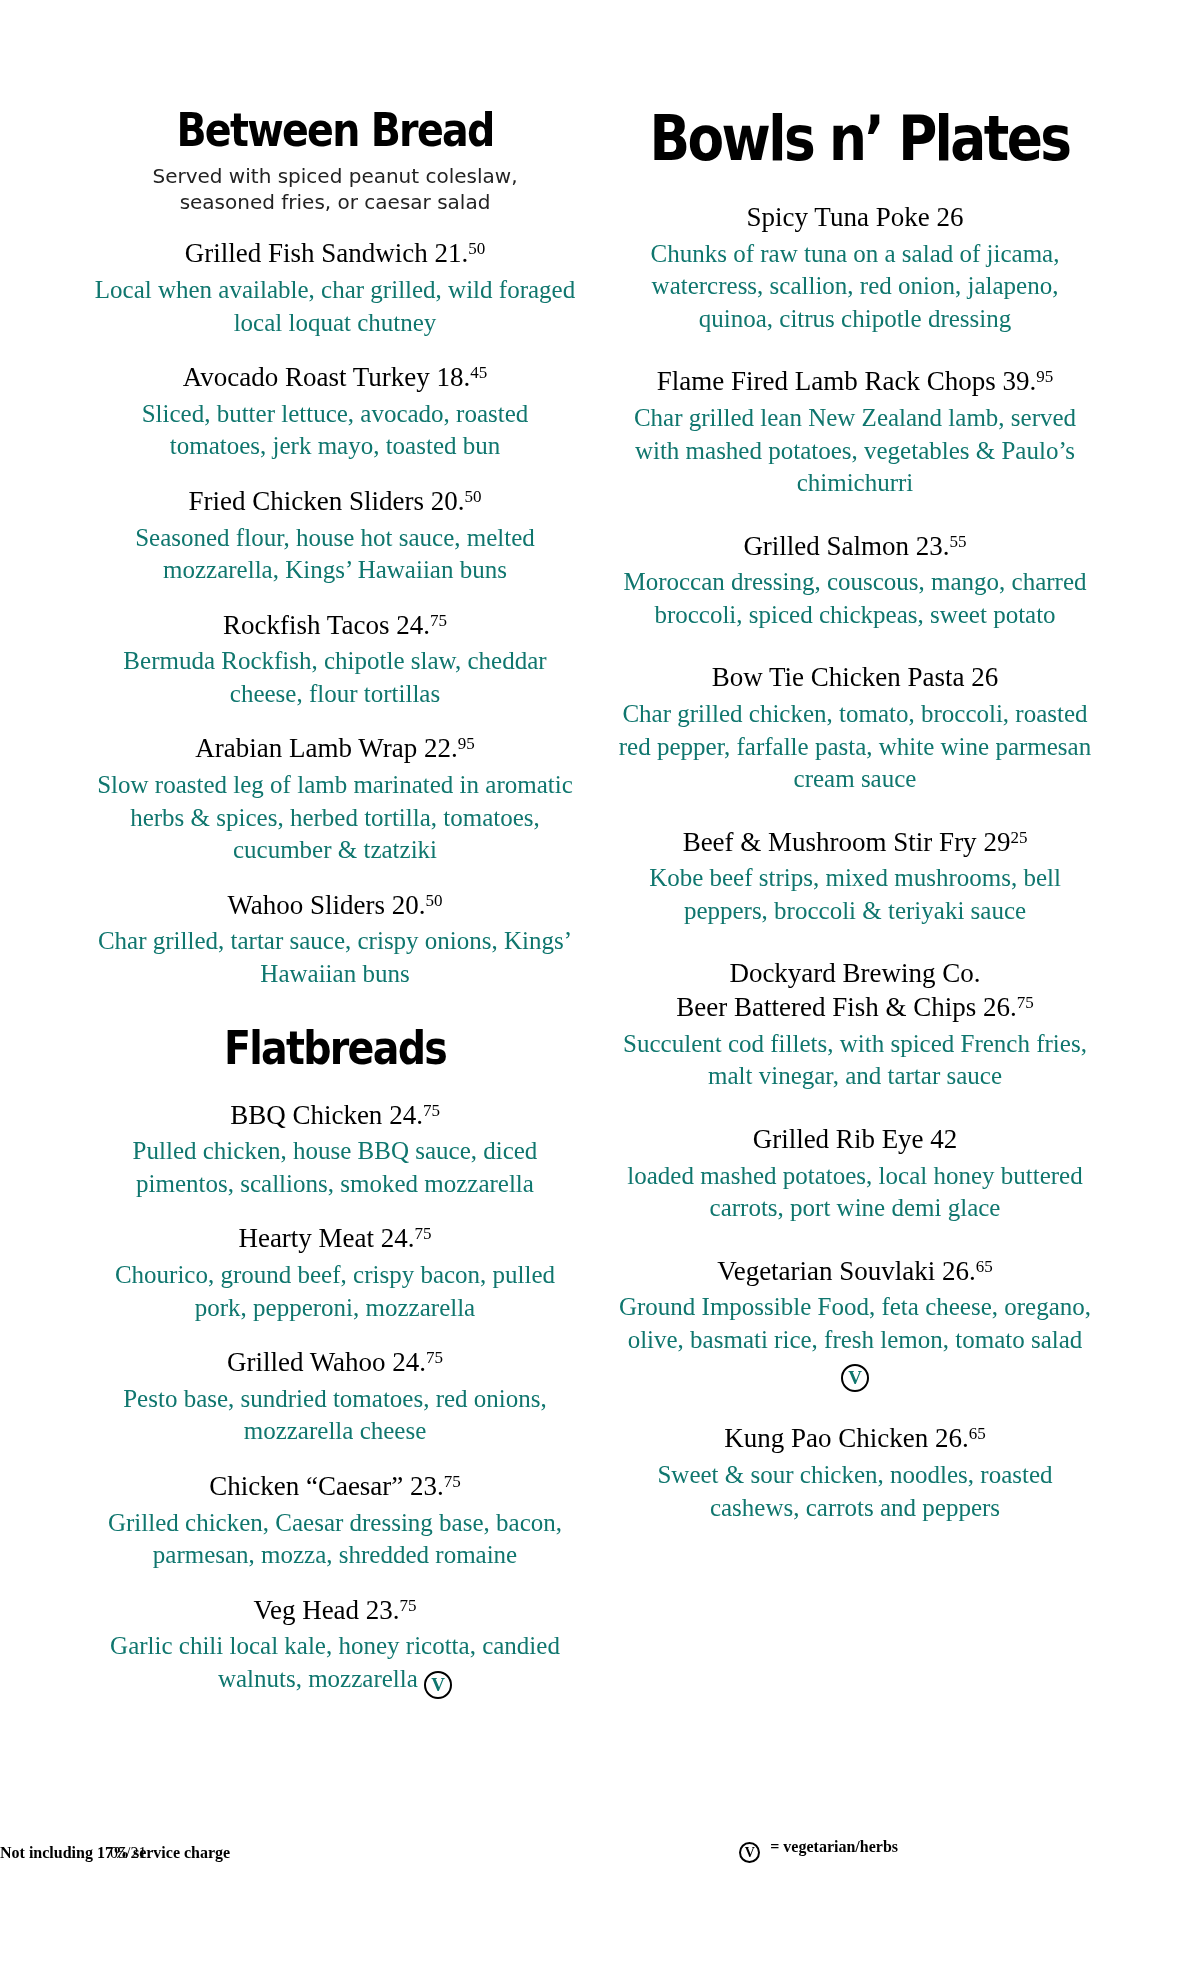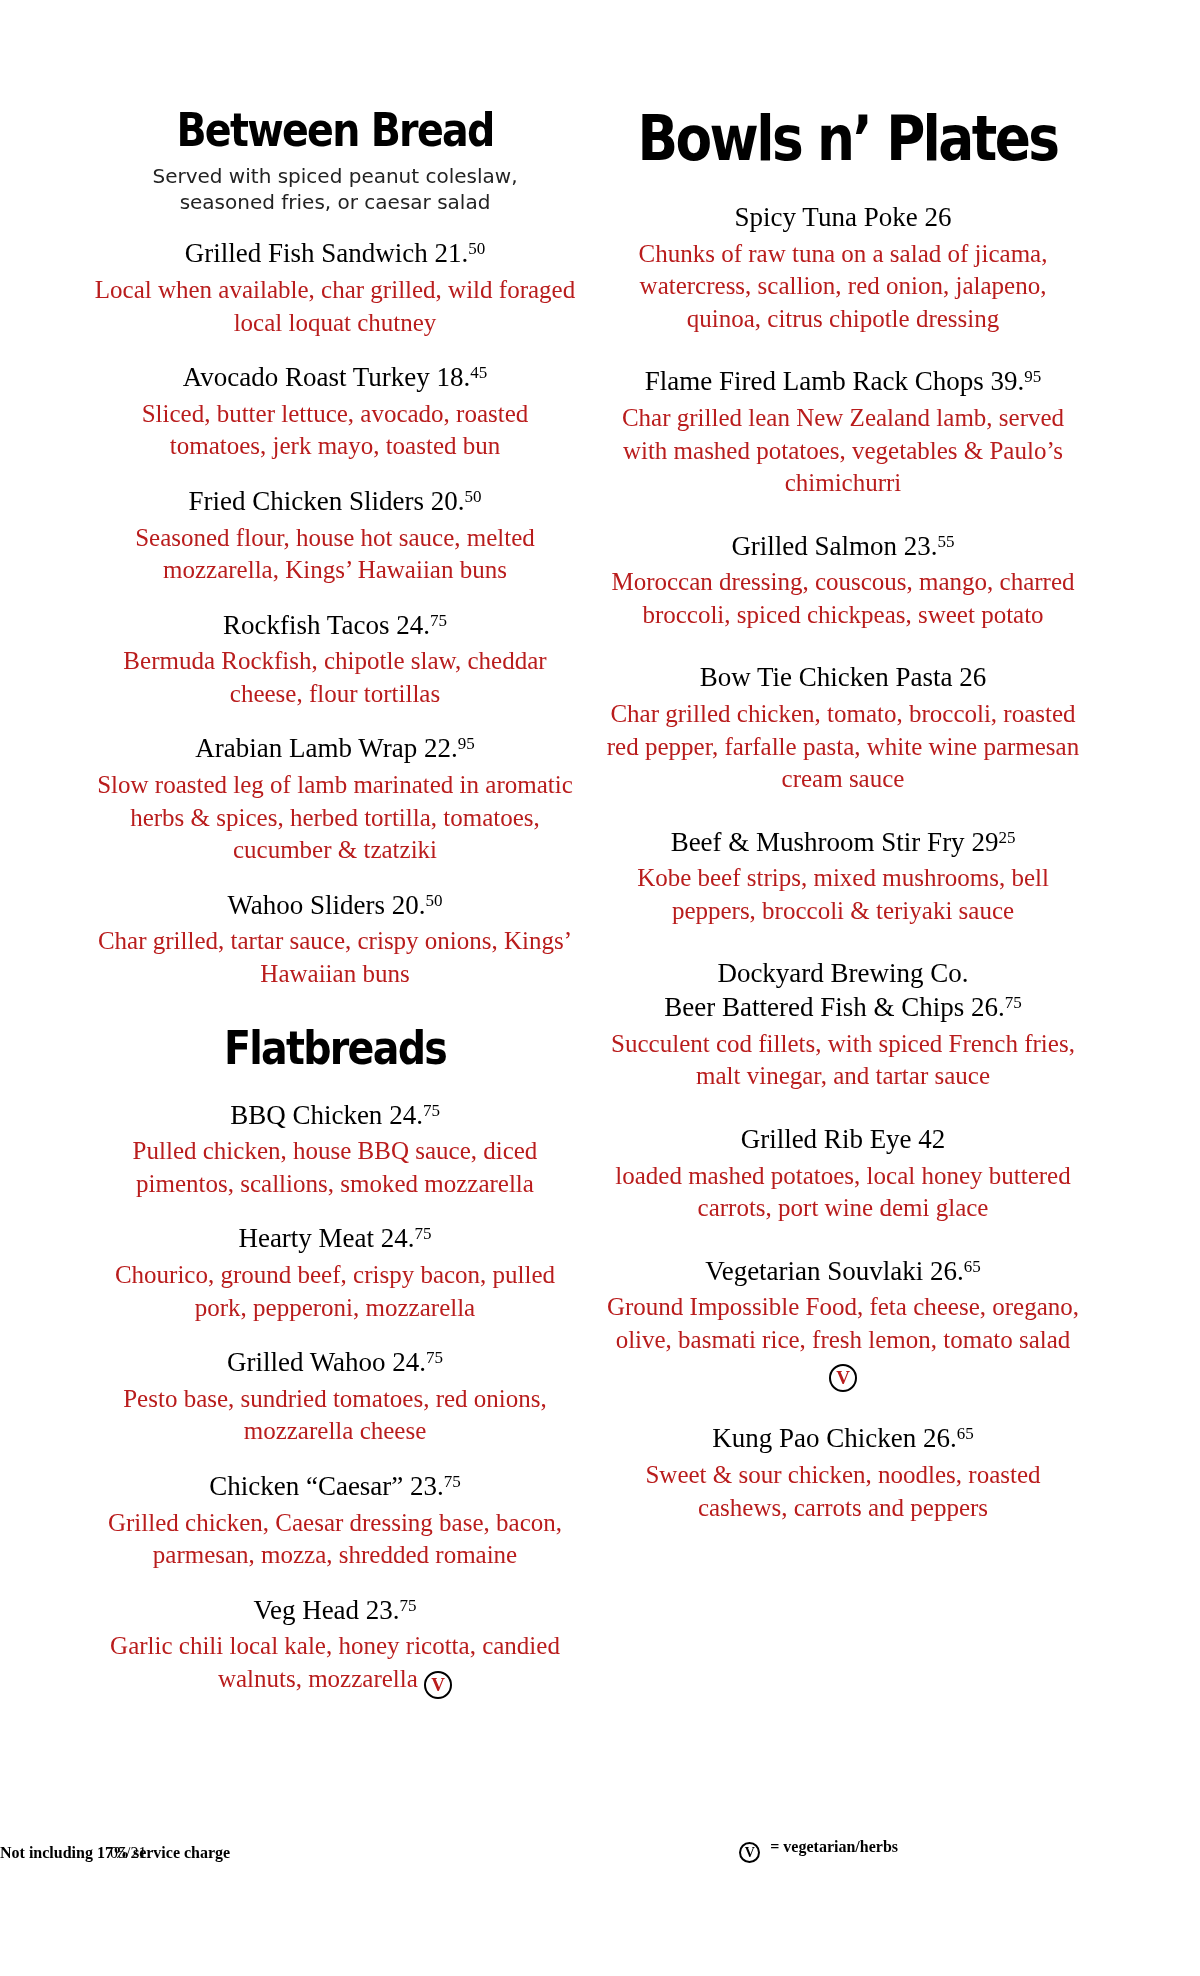--- a/index.html
+++ b/index.html
@@ -3,21 +3,21 @@
 <meta charset="utf-8">
 <style>
   * { margin:0; padding:0; box-sizing:border-box; }
   html,body { background:#ffffff; }
   body { font-family:"Liberation Serif", serif; color:#000; }
 
   .page { position:relative; width:1200px; height:1976px; background:#fff; overflow:hidden;border-radius:11px; }
 
   .columns { display:flex; padding-top:106px; align-items:flex-start; }
   .col-left  { width:482px; margin-left:94px; }
-  .col-right { width:478px; margin-left:28px; }
+  .col-right { width:478px; margin-left:40px; }
 
   .section-title {
     font-family:"DejaVu Sans", sans-serif;
     font-weight:bold;
     font-size:46px;
     letter-spacing:-2px;
     line-height:1.05;
     text-align:center;
     transform:scaleX(0.86);
     transform-origin:center;
@@ -38,21 +38,21 @@
   .menu-section + .menu-section .section-title { margin-top:34px; margin-bottom:26px; }
   .col-right .menu-section > .section-title { margin-bottom:14px; }
 
   .menu-item { margin-top:22px; text-align:center; }
   .col-right .menu-item { margin-top:30px; }
 
   .item-name { font-weight:normal; font-size:27px; line-height:1.25; color:#000; }
   .item-price { white-space:nowrap; }
   .price-cents { font-size:17px; vertical-align:8px; letter-spacing:0; }
 
-  .item-desc { font-size:25px; line-height:1.3; margin-top:3px; color:#b91c1c; }
+  .item-desc { font-size:25px; line-height:1.3; margin-top:3px; color:#0f766e; }
 
   .veg-badge {
     display:inline-block;
     width:28px; height:28px;
     border:2px solid #000;
     border-radius:50%;
     font-size:19px; font-weight:bold;
     line-height:24px;
     text-align:center;
     vertical-align:-4px;

